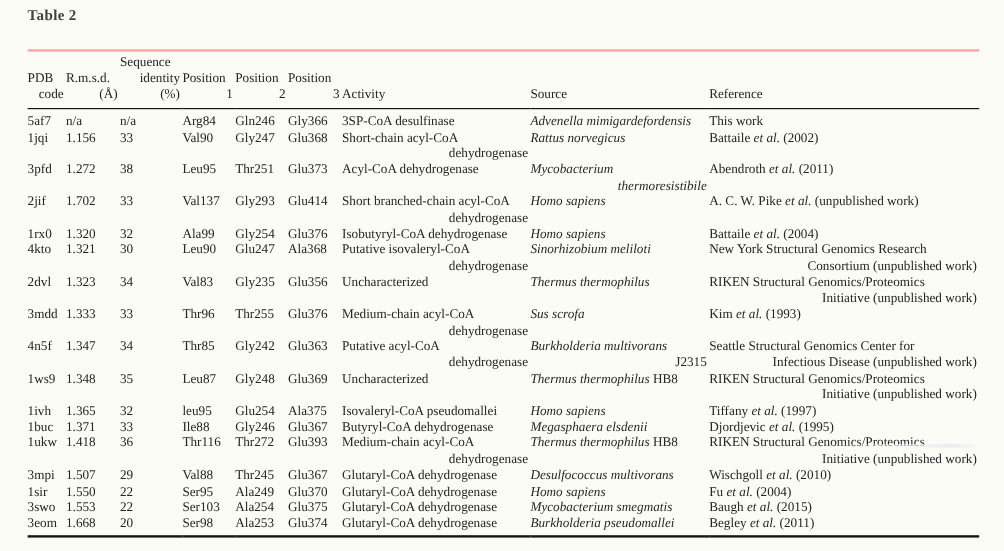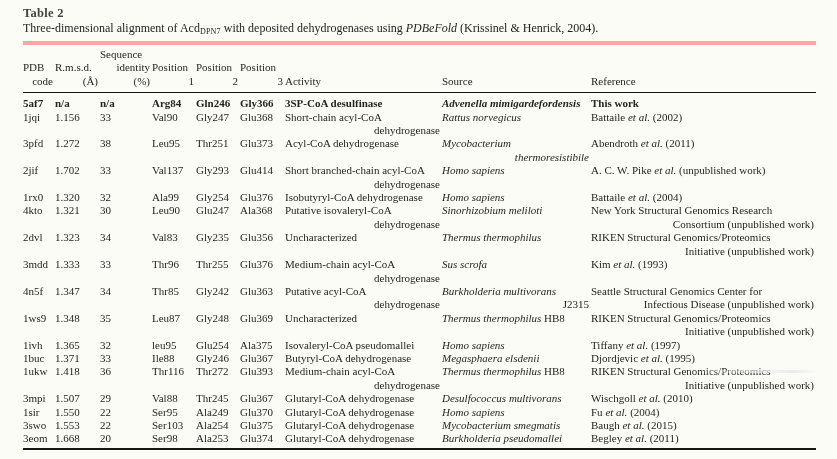--- a/index.html
+++ b/index.html
@@ -24,43 +24,42 @@
   .table-caption .sub{font-size:8px;vertical-align:-2px;letter-spacing:0.2px;}
   .it{font-style:italic;}
   .tablewrap{position:absolute;left:23px;top:41px;width:793px;}
   table{
     border-collapse:collapse;table-layout:fixed;width:793px;
     font-size:11px;line-height:13.4px;color:#242424;
     border-bottom:2px solid #161616;
   }
   thead th{
     font-weight:normal;text-align:left;vertical-align:bottom;
-    border-top:4px solid #fca5a5;
+    border-top:2px solid #fca5a5;
     border-bottom:1.5px solid #161616;
     padding:3px 2px 4px 0;
   }
   tbody td{
     vertical-align:top;text-align:left;
     padding:0 2px 0 0;
   }
-  tbody tr:first-child td{padding-top:4px;font-weight:bold;}
+  tbody tr:first-child td{padding-top:4px;}
   tbody tr:last-child td{padding-bottom:2px;}
   td .cont, th .cont{padding-left:9px;text-align:right;}
   .rule-fade{
     position:absolute;right:18px;bottom:15px;width:130px;height:3px;
     background:linear-gradient(90deg, rgba(252,252,247,0) 0%, rgba(252,252,247,0.55) 45%, rgba(225,229,238,0.75) 80%, rgba(252,252,247,0.2) 100%);
     pointer-events:none;
   }
 </style>
 </head>
 <body>
 
 <div class="sheet">
   <div class="table-title">Table 2</div>
-  <div class="table-caption"><span>Three-dimensional alignment of Acd</span><span class="sub">DPN7</span><span> with deposited dehydrogenases using </span><span class="it">PDBeFold</span><span> (Krissinel &amp; Henrick, 2004).</span></div>
   <div class="tablewrap">
     <table>
       <colgroup>
         <col style="width:32px">
           <col style="width:45px">
           <col style="width:52px">
         <col style="width:44px">
           <col style="width:44px">
           <col style="width:45px">
         <col style="width:157px">

